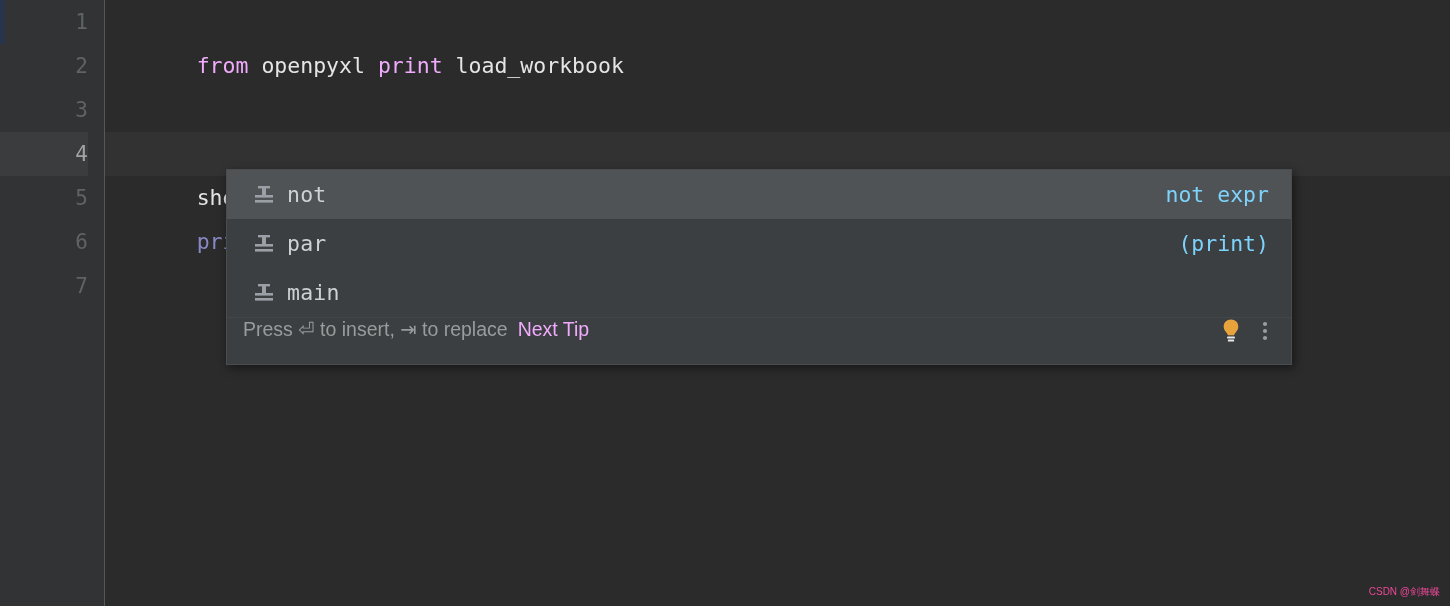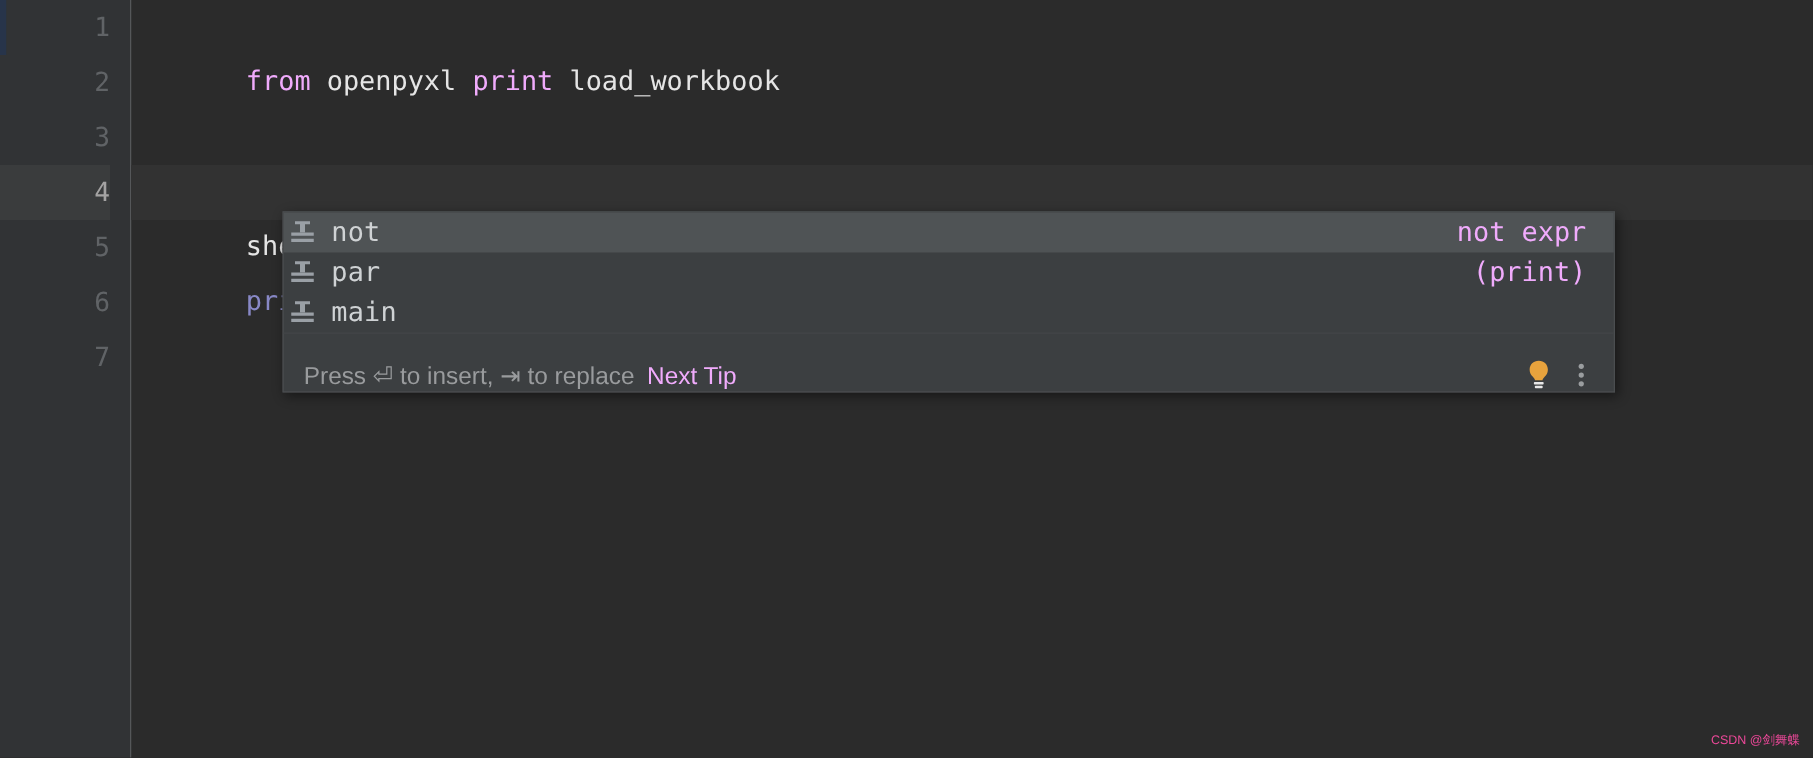--- a/index.html
+++ b/index.html
@@ -125,22 +125,22 @@
     background: #3c3f41;
     box-shadow: 2px 3px 9px rgba(0,0,0,0.48);
     border: 1px solid #4a4d4f;
     box-sizing: border-box;
     z-index: 50;
   }
   .cmp-row {
     position: relative;
     display: flex;
     align-items: center;
-    height: 32px;
-    padding: 0 22px 0 4px;
+    height: 49px;
+    padding: 0 22px 0 26px;
     box-sizing: border-box;
   }
   .cmp-row.selected {
     background: #4f5355;
   }
   .cmp-icon {
     flex: 0 0 auto;
     width: 22px;
     height: 22px;
     margin-right: 12px;
@@ -151,28 +151,28 @@
     font-family: "DejaVu Sans Mono", monospace;
     font-size: 21.5px;
     color: #cfd2d4;
     letter-spacing: 0.2px;
   }
   .cmp-tail {
     flex: 1 1 auto;
     text-align: right;
     font-family: "DejaVu Sans Mono", monospace;
     font-size: 21.5px;
-    color: #f0abfc;
+    color: #7dd3fc;
     white-space: pre;
   }
 
   #cmp-footer {
     position: relative;
     display: flex;
-    align-items: flex-end;
+    align-items: flex-start;
     height: 47px;
     padding: 0 16px 0 16px;
     box-sizing: border-box;
     border-top: 1px solid #434648;
   }
   .footer-hint {
     font-family: "Liberation Sans", sans-serif;
     font-size: 19.5px;
     color: #999b9d;
     white-space: pre;

